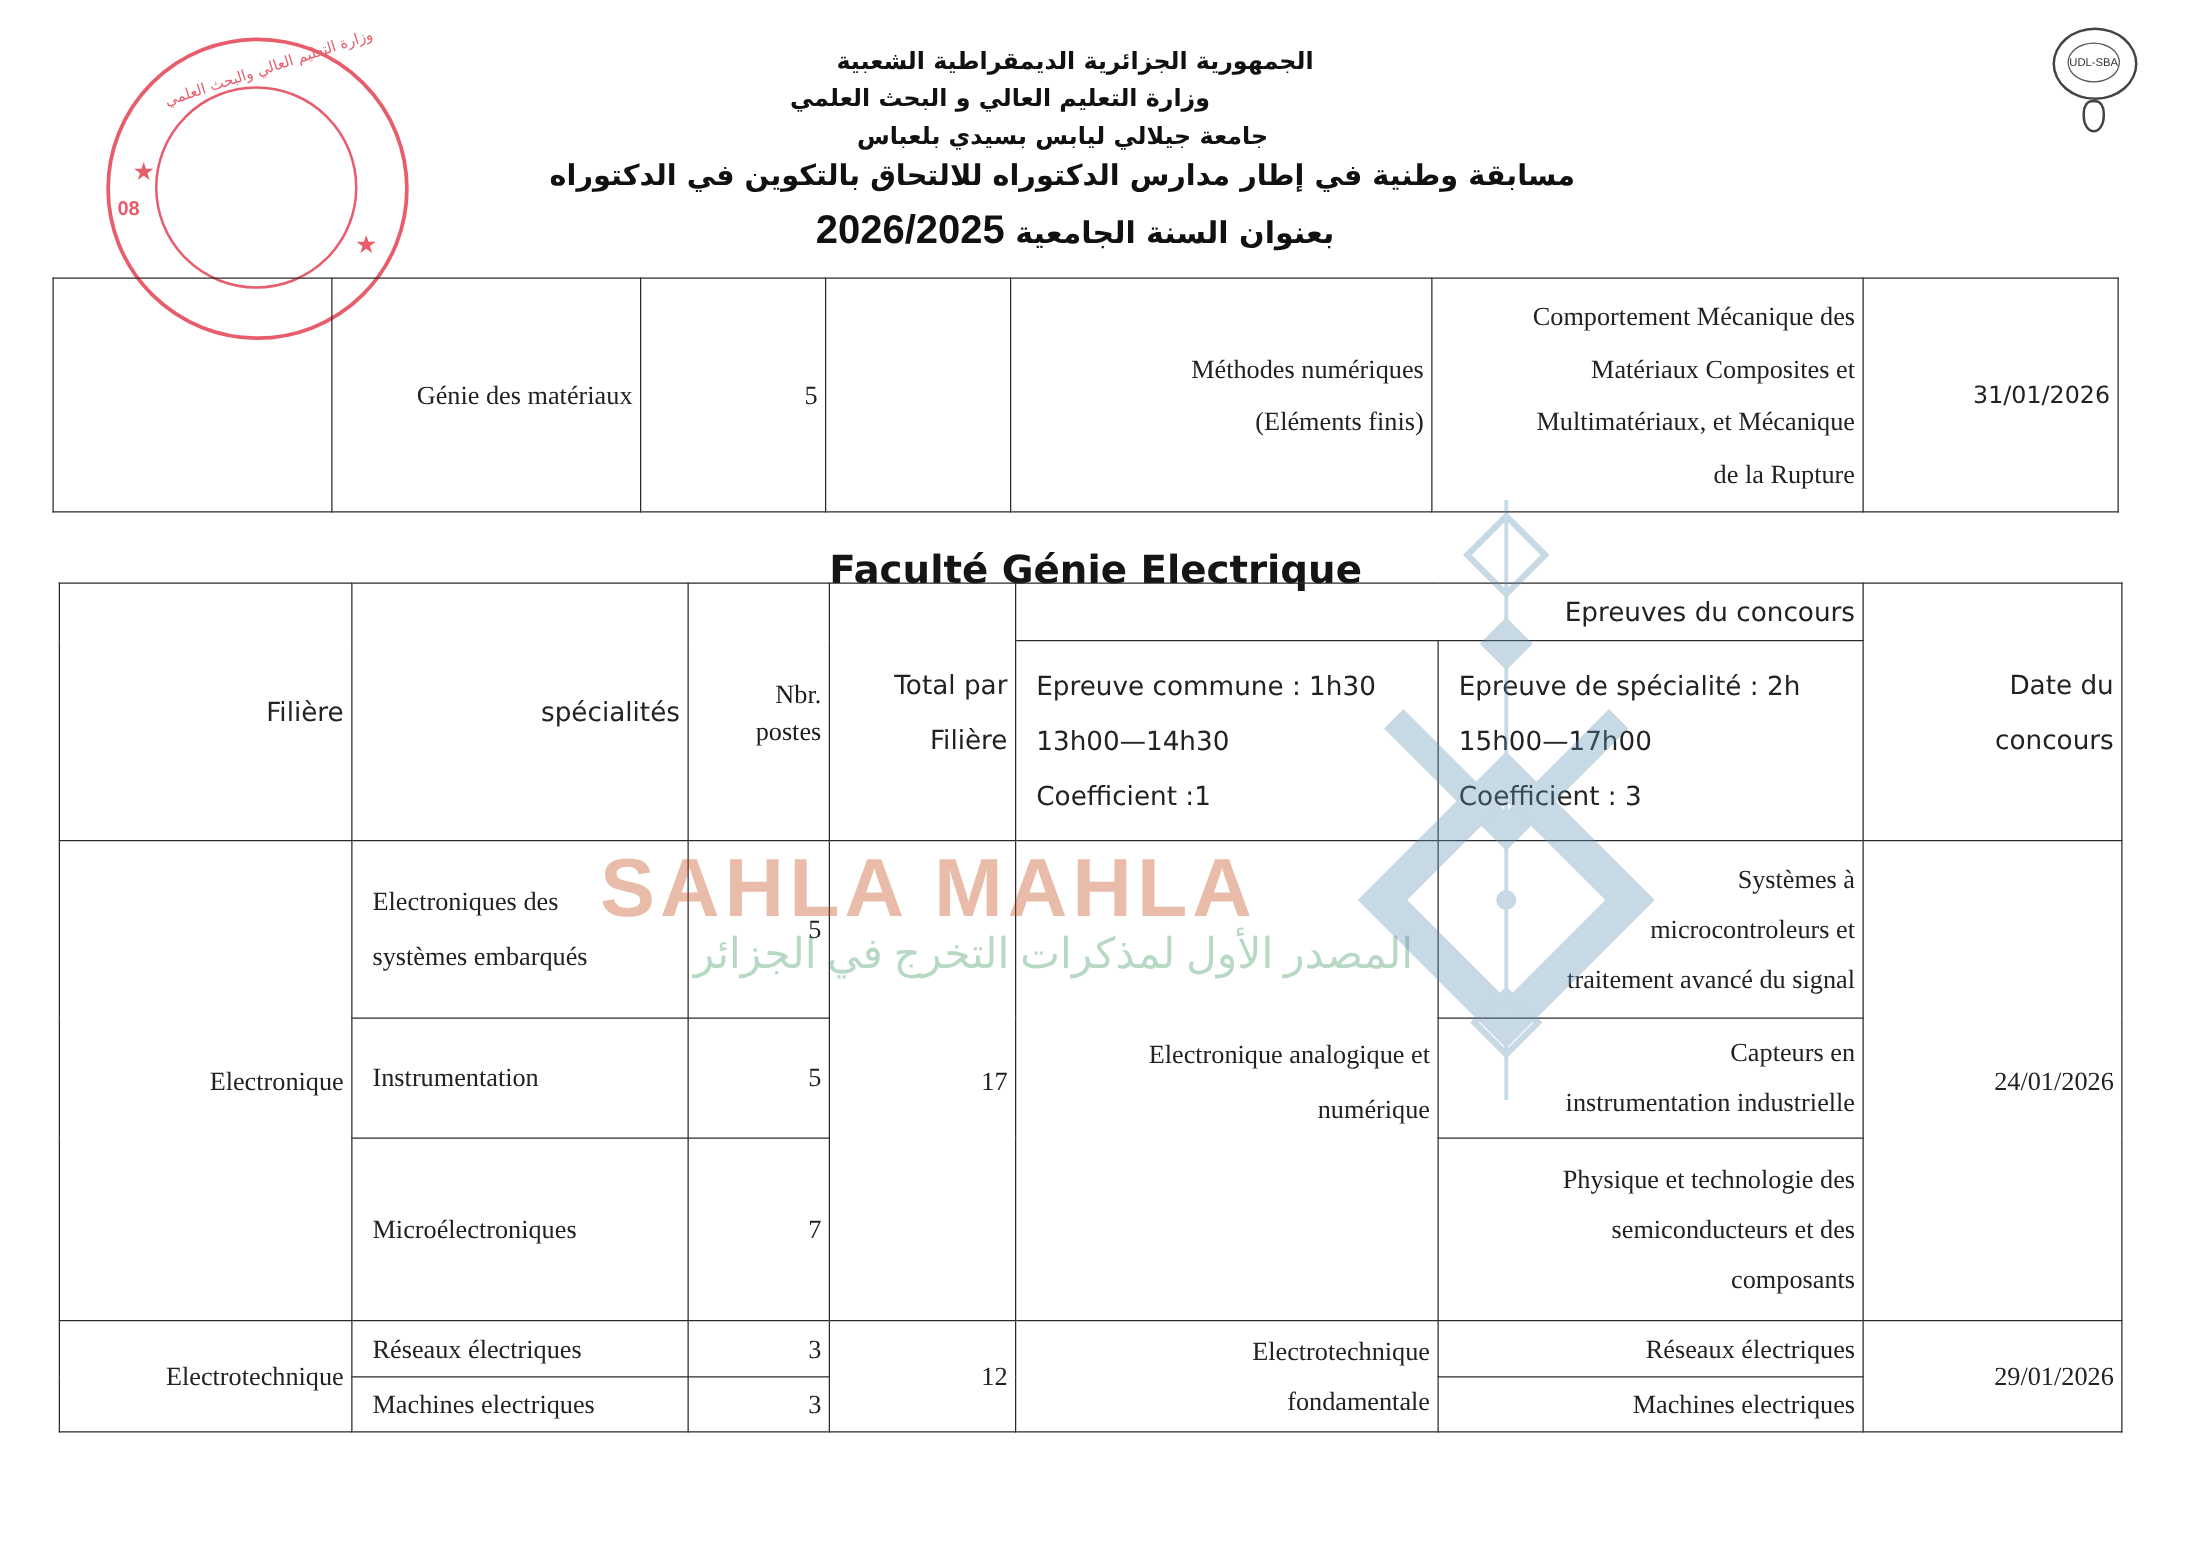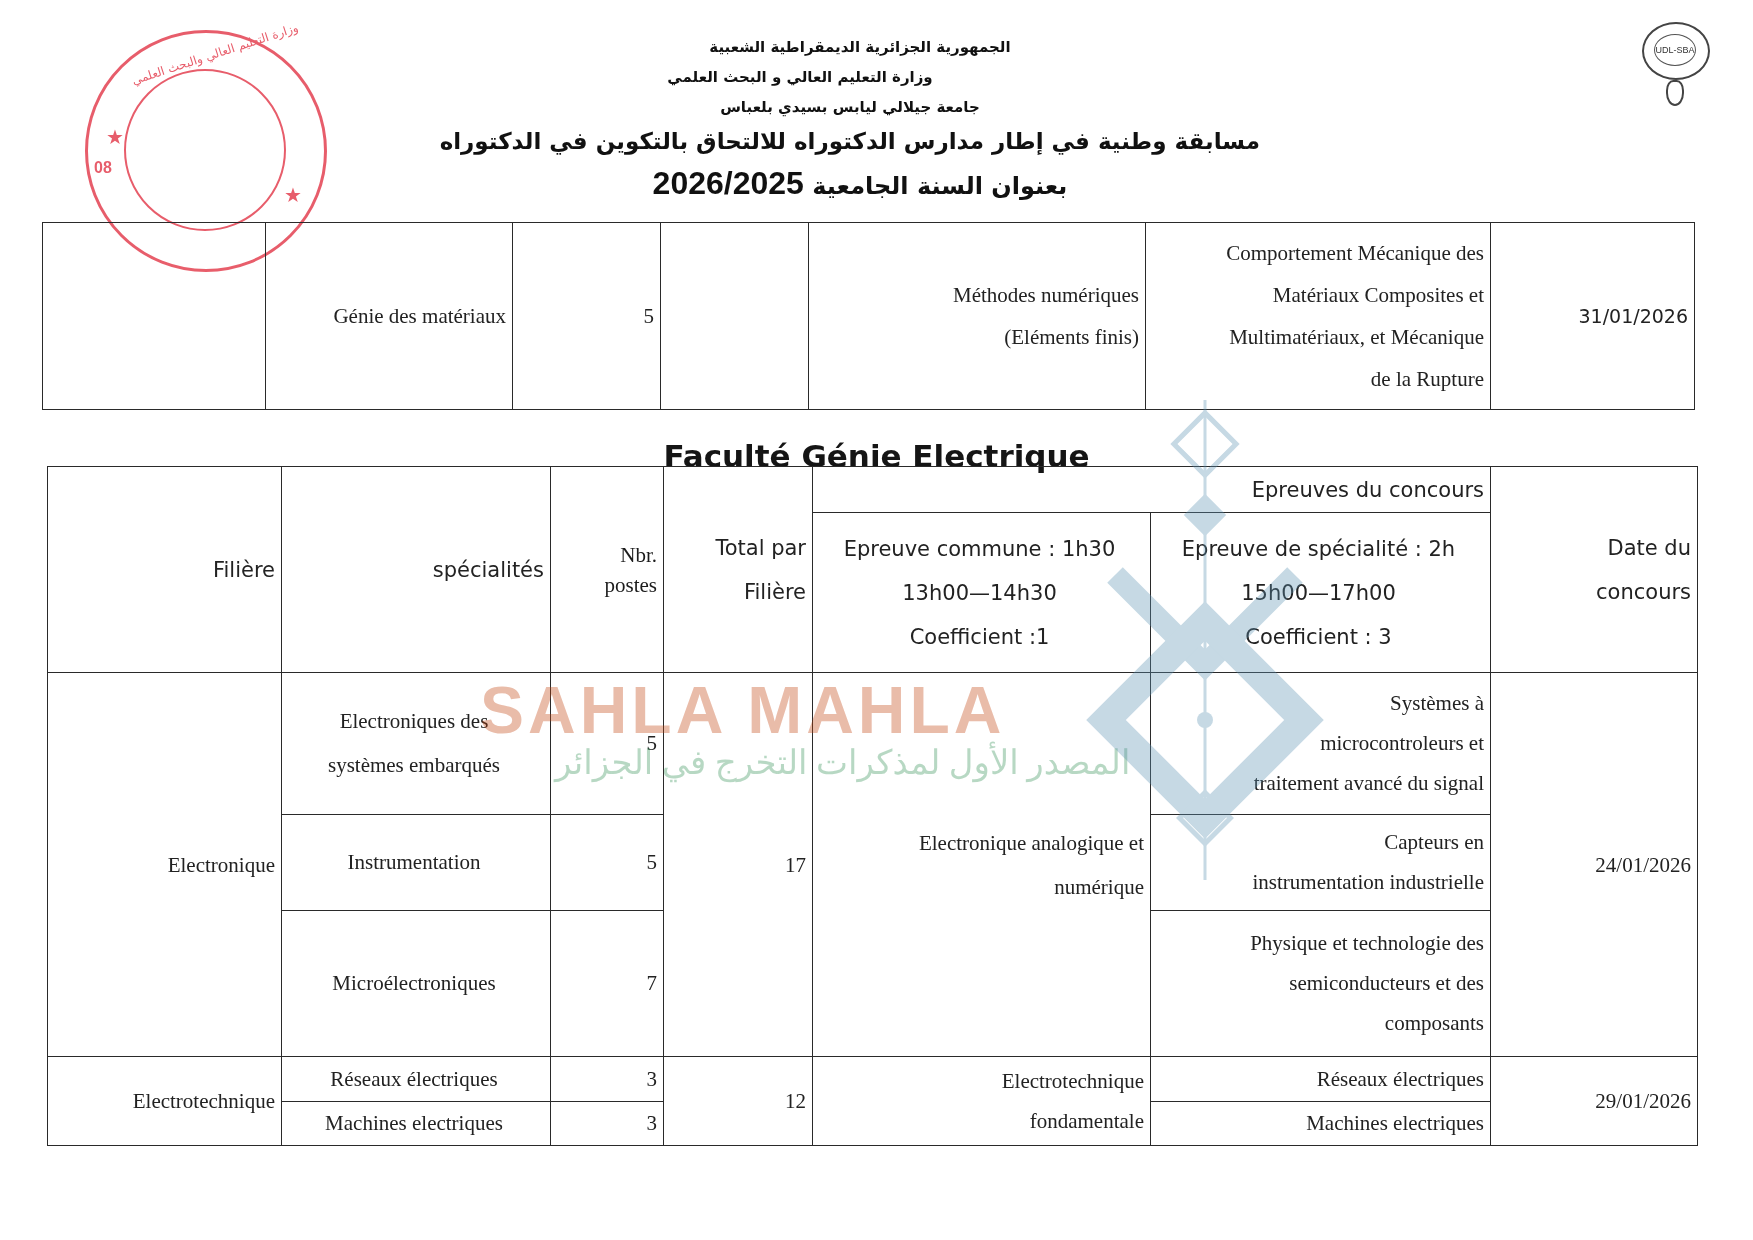--- a/index.html
+++ b/index.html
@@ -2,21 +2,21 @@
 <html><head>
 <meta charset="utf-8">
 <style>
   html, body { margin:0; padding:0; }
   body {
     width:1753px; height:1240px; background:#ffffff; position:relative; overflow:hidden;
     font-family:"Liberation Serif", serif; color:#1c1c1c;
   }
   
   .ar { position:absolute; direction:rtl; text-align:center; font-family:"DejaVu Sans", sans-serif; color:#111; font-weight:bold; white-space:nowrap; }
-  .ar-small { font-size:15px; }
+  .ar-small { font-size:19px; }
   .ar-big { font-size:23px; }
   .ar-year { font-size:24px; }
   .ar-year b { font-family:"Liberation Sans", sans-serif; font-size:32px; letter-spacing:1px; }
 
   
   .stamp { position:absolute; left:85px; top:30px; width:236px; height:236px; border-radius:50%;
     border:3px solid #e0283a; opacity:0.75; }
   .stamp-inner { position:absolute; left:36px; top:36px; width:158px; height:158px; border-radius:50%; border:2px solid #e0283a; }
   .stamp-star { position:absolute; color:#e0283a; font-size:20px; }
   .stamp-num { position:absolute; color:#e0283a; font-size:16px; font-weight:bold; font-family:"Liberation Sans", sans-serif; }
@@ -26,21 +26,21 @@
   .logo { position:absolute; left:1642px; top:22px; width:64px; height:54px; border-radius:50%; border:2px solid #444; }
   .logo-in { position:absolute; left:10px; top:10px; width:40px; height:30px; border-radius:50%; border:1.5px solid #555; font-size:9px; text-align:center; line-height:30px; font-family:"Liberation Sans", sans-serif; color:#333; }
   .logo-tail { position:absolute; left:1666px; top:80px; width:14px; height:22px; border:2px solid #444; border-radius:40% 40% 50% 50%; }
 
   
   table { border-collapse:collapse; position:absolute; table-layout:fixed; }
   td { border:1.6px solid #2a2a2a; text-align:right; vertical-align:middle; padding:0 6px; }
   .t1 td { font-family:"Liberation Serif", serif; font-size:21px; line-height:42px; color:#222; }
   .t2 .hd { font-family:"DejaVu Sans", sans-serif; font-size:21px; line-height:44px; color:#222; }
   .t2 .hd-serif { font-family:"Liberation Serif", serif; font-weight:normal; font-size:21px; line-height:30px; }
-  .t2 .left { text-align:center; padding-left:2px; }
+  .t2 .left { text-align:left; padding-left:16px; }
   .t2 td.body { font-family:"Liberation Serif", serif; font-size:21px; line-height:44px; color:#222; }
   .t2 td.tight { line-height:40px; }
   .fac-title { position:absolute; left:0; width:1753px; top:438px; text-align:center; font-family:"DejaVu Sans", sans-serif; font-weight:bold; font-size:31px; color:#151515; }
 
   
   .wm { position:absolute; color:#c2410c; opacity:0.35; font-family:"Liberation Sans", sans-serif; font-weight:bold; pointer-events:none; }
   .wm-ar { position:absolute; color:#15803d; opacity:0.30; font-family:Liberation Serif, serif; direction:rtl; pointer-events:none; white-space:nowrap; }
   .wm-shape { position:absolute; pointer-events:none; opacity:0.35; }
 </style>
 </head>

